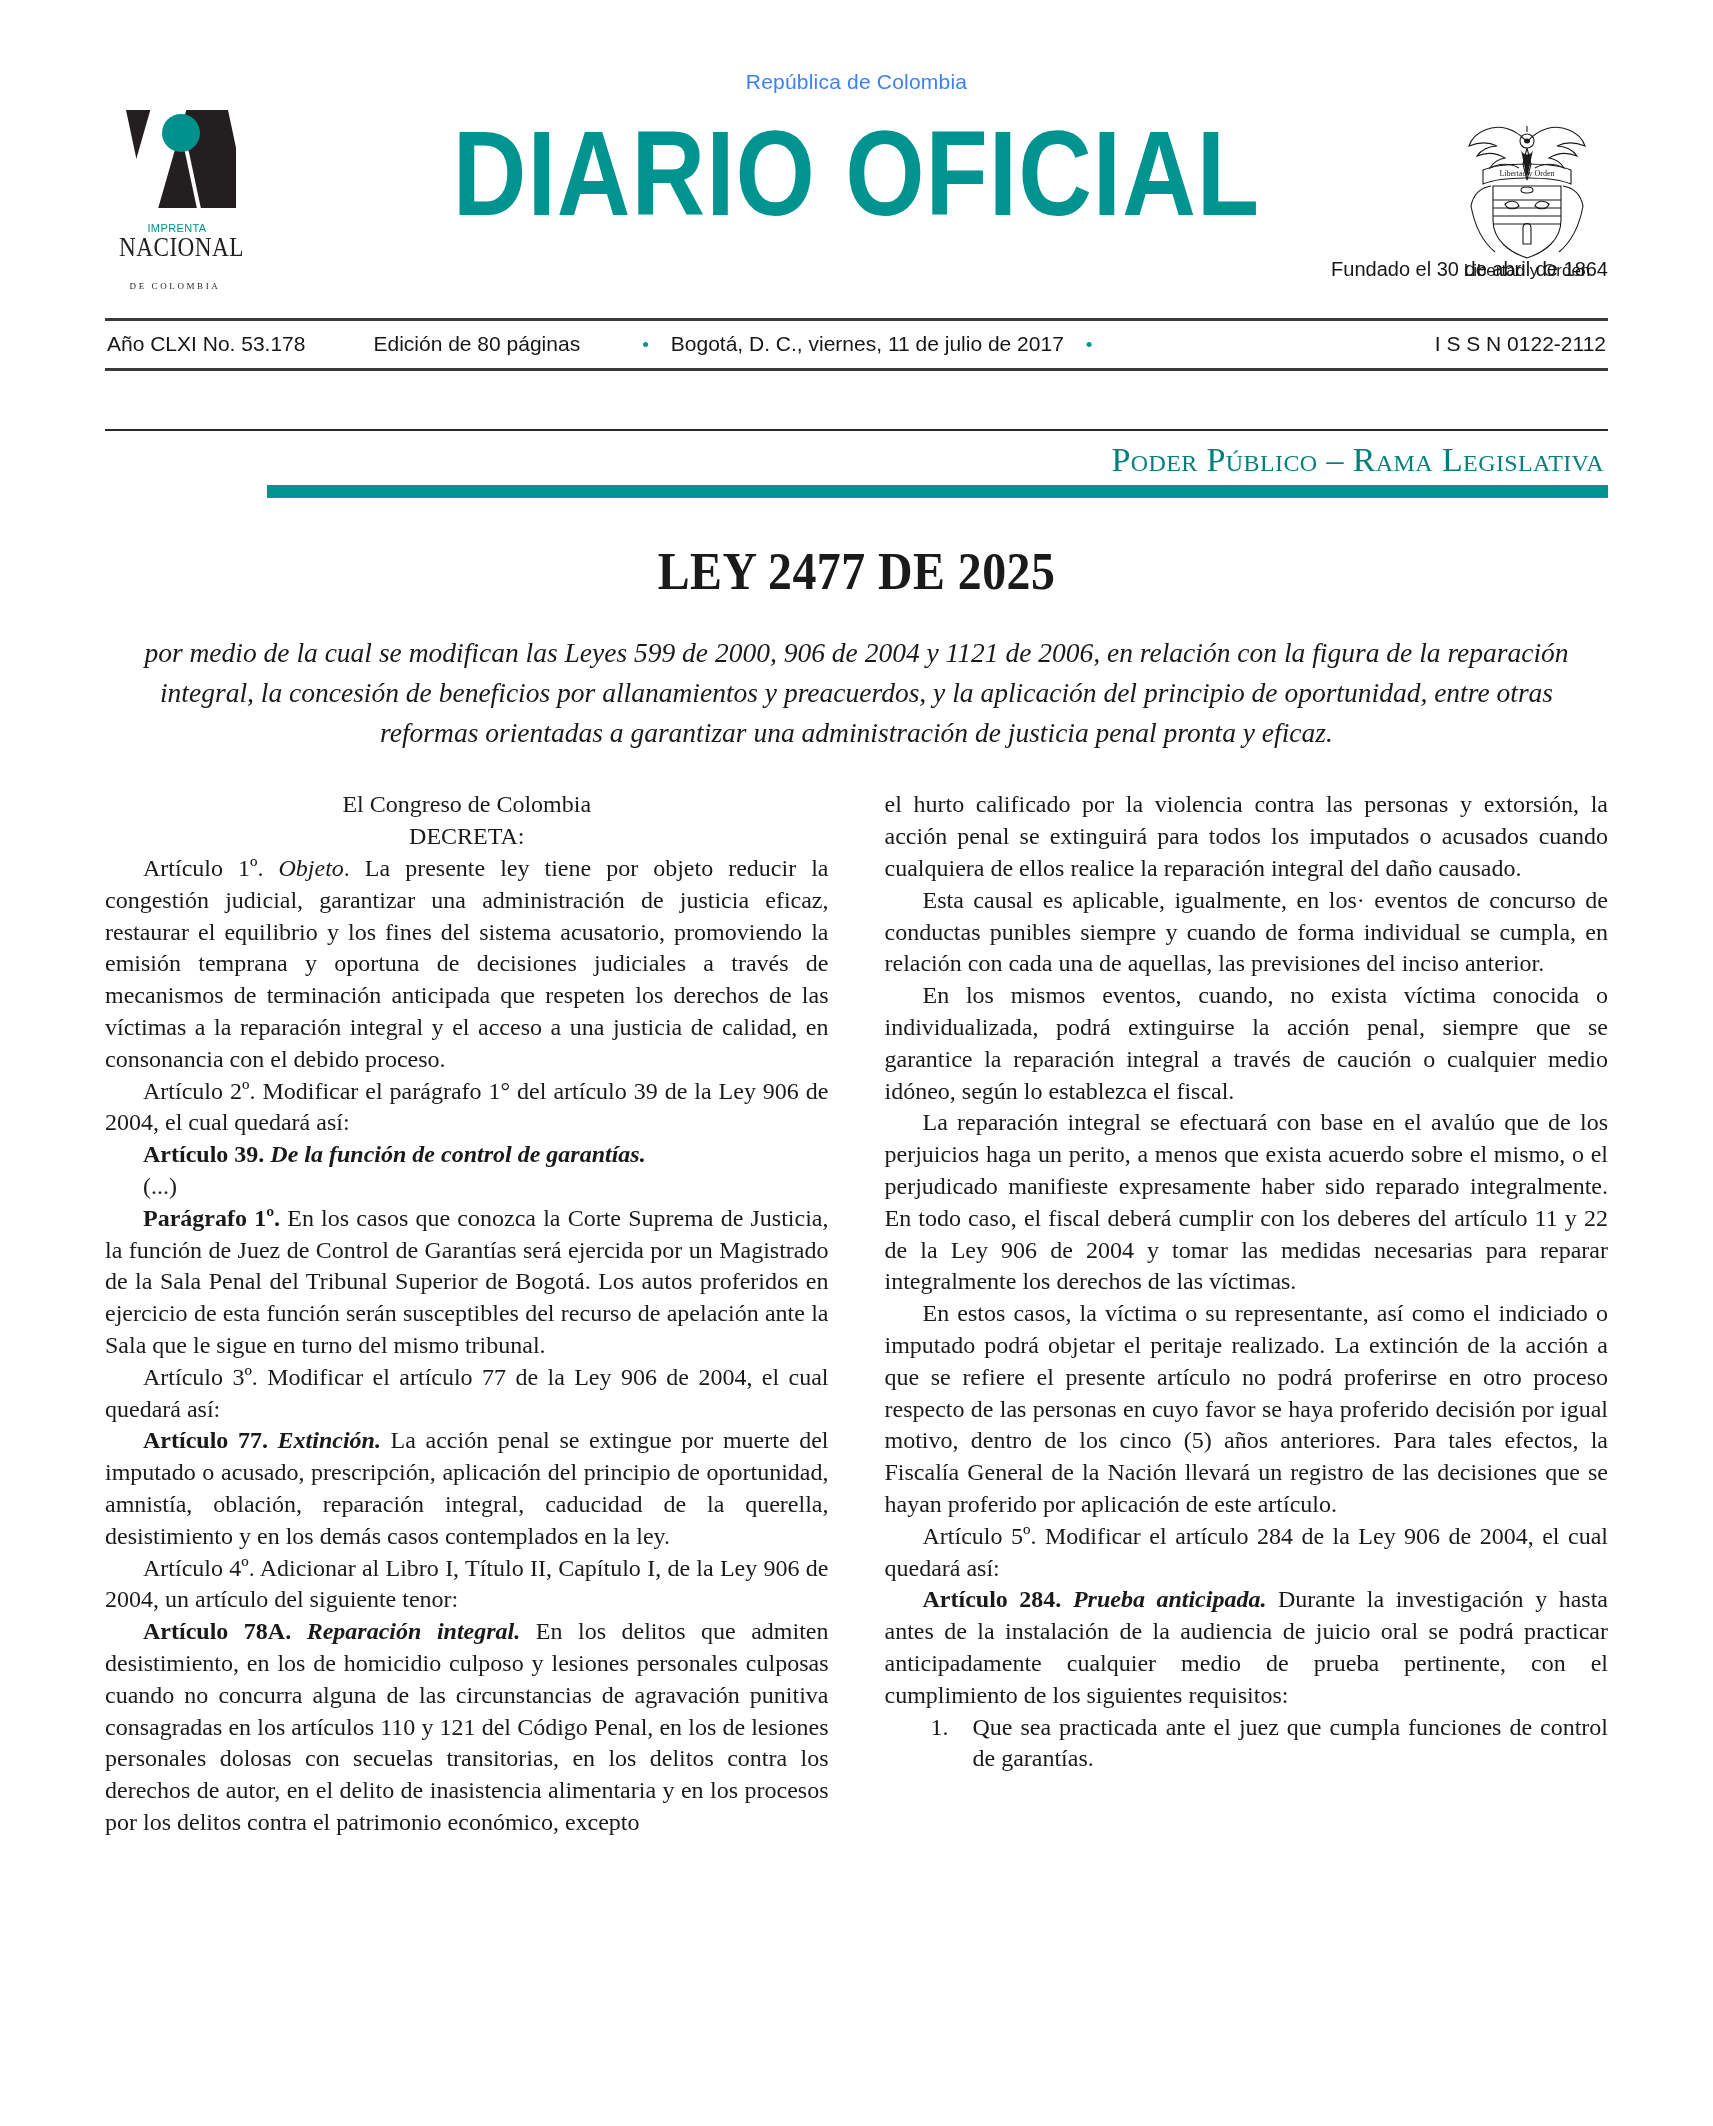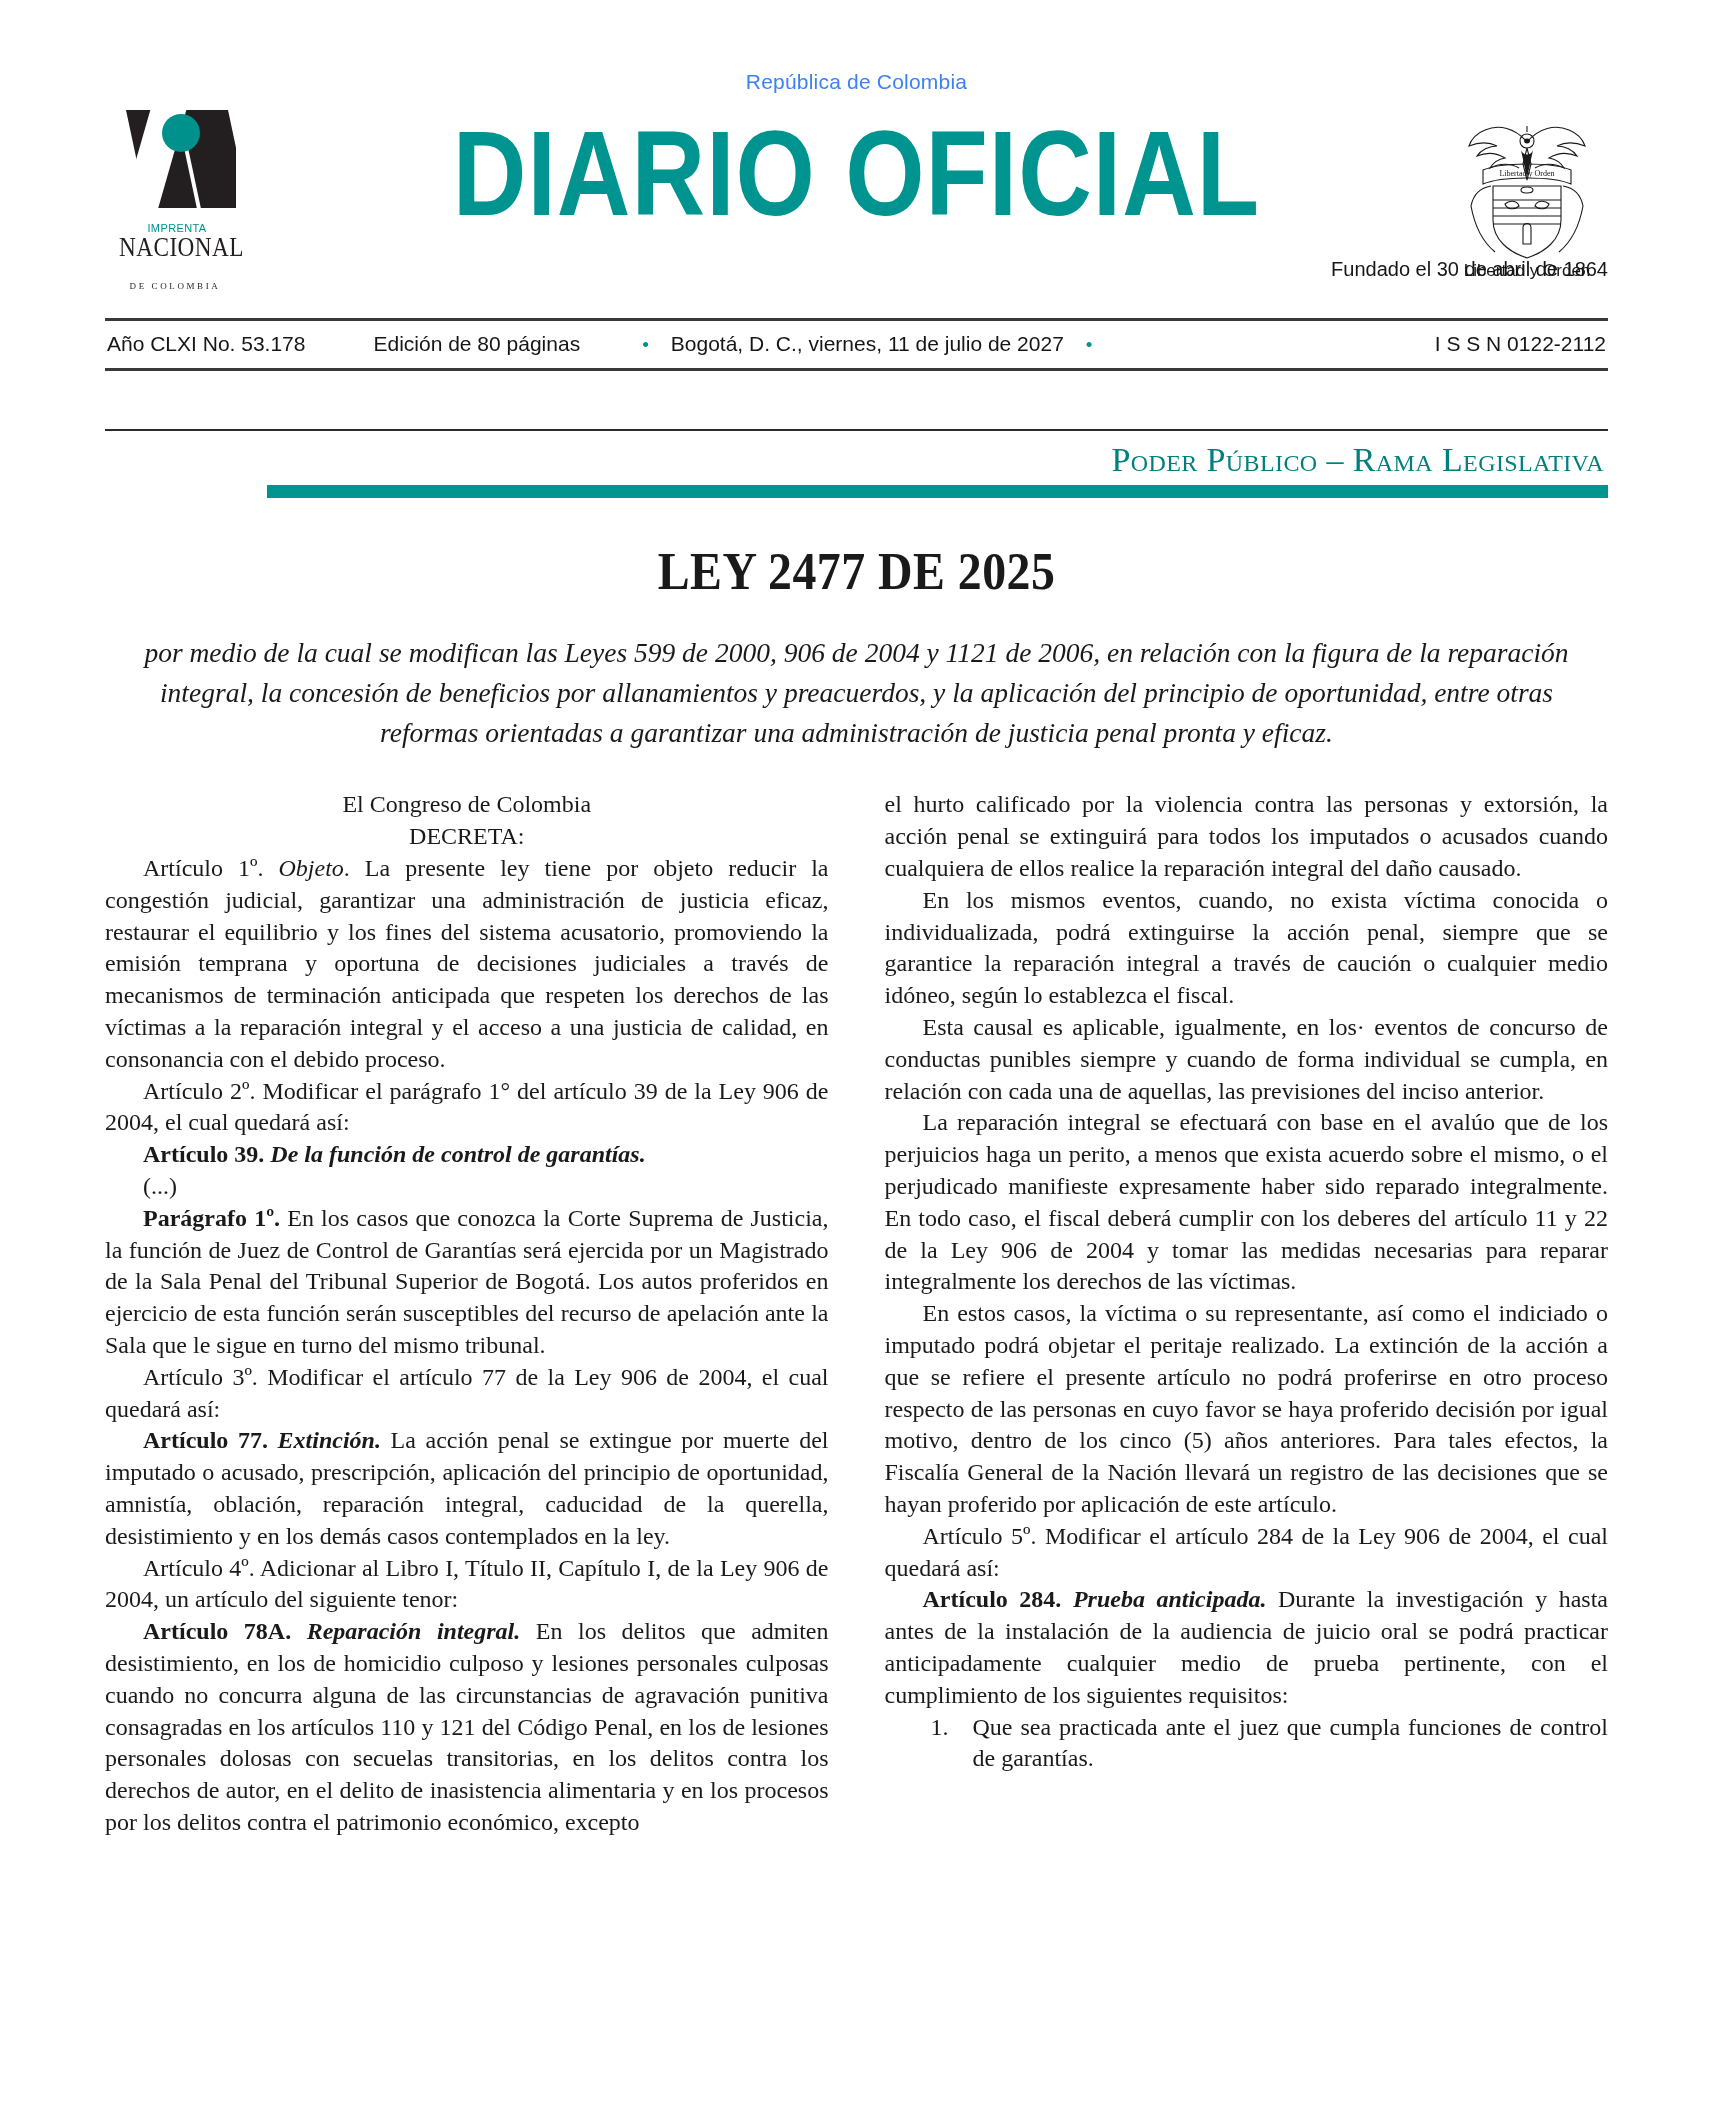--- a/index.html
+++ b/index.html
@@ -326,21 +326,21 @@
   </div>
 
   <div class="rule-thick"></div>
   <div class="info-bar">
     <span class="seg">Año CLXI No. 53.178</span>
     <span class="sp-a"></span>
     <span class="seg">Edición de 80 páginas</span>
     <span class="sp-b"></span>
     <span class="bullet-teal">•</span>
     <span class="sp-c"></span>
-    <span class="seg">Bogotá, D. C., viernes, 11 de julio de 2027</span>
+    <span class="seg">Bogotá, D. C., viernes, 11 de julio de 2017</span>
     <span class="sp-d"></span>
     <span class="bullet-teal">•</span>
     <span class="sp-e"></span>
     <span class="seg">I S S N 0122-2112</span>
   </div>
   <div class="rule-thick-b"></div>
 
   <div class="section-head-wrap">
     <div class="rule-black-thin"></div>
     <div class="section-title">Poder Público – Rama Legislativa</div>
@@ -361,22 +361,22 @@
       <p>(...)</p>
       <p><b>Parágrafo 1º.</b><span> En los casos que conozca la Corte Suprema de Justicia, la función de Juez de Control de Garantías será ejercida por un Magistrado de la Sala Penal del Tribunal Superior de Bogotá. Los autos proferidos en ejercicio de esta función serán susceptibles del recurso de apelación ante la Sala que le sigue en turno del mismo tribunal.</span></p>
       <p>Artículo 3º. Modificar el artículo 77 de la Ley 906 de 2004, el cual quedará así:</p>
       <p><b>Artículo 77. </b><span class="bi">Extinción.</span><span> La acción penal se extingue por muerte del imputado o acusado, prescripción, aplicación del principio de oportunidad, amnistía, oblación, reparación integral, caducidad de la querella, desistimiento y en los demás casos contemplados en la ley.</span></p>
       <p>Artículo 4º. Adicionar al Libro I, Título II, Capítulo I, de la Ley 906 de 2004, un artículo del siguiente tenor:</p>
       <p><b>Artículo 78A. </b><span class="bi">Reparación integral.</span><span> En los delitos que admiten desistimiento, en los de homicidio culposo y lesiones personales culposas cuando no concurra alguna de las circunstancias de agravación punitiva consagradas en los artículos 110 y 121 del Código Penal, en los de lesiones personales dolosas con secuelas transitorias, en los delitos contra los derechos de autor, en el delito de inasistencia alimentaria y en los procesos por los delitos contra el patrimonio económico, excepto</span></p>
     </div>
 
     <div class="col">
       <p class="noindent">el hurto calificado por la violencia contra las personas y extorsión, la acción penal se extinguirá para todos los imputados o acusados cuando cualquiera de ellos realice la reparación integral del daño causado.</p>
+      <p>Esta causal es aplicable, igualmente, en los· eventos de concurso de conductas punibles siempre y cuando de forma individual se cumpla, en relación con cada una de aquellas, las previsiones del inciso anterior.</p>
       <p>En los mismos eventos, cuando, no exista víctima conocida o individualizada, podrá extinguirse la acción penal, siempre que se garantice la reparación integral a través de caución o cualquier medio idóneo, según lo establezca el fiscal.</p>
-      <p>Esta causal es aplicable, igualmente, en los· eventos de concurso de conductas punibles siempre y cuando de forma individual se cumpla, en relación con cada una de aquellas, las previsiones del inciso anterior.</p>
       <p>La reparación integral se efectuará con base en el avalúo que de los perjuicios haga un perito, a menos que exista acuerdo sobre el mismo, o el perjudicado manifieste expresamente haber sido reparado integralmente. En todo caso, el fiscal deberá cumplir con los deberes del artículo 11 y 22 de la Ley 906 de 2004 y tomar las medidas necesarias para reparar integralmente los derechos de las víctimas.</p>
       <p>En estos casos, la víctima o su representante, así como el indiciado o imputado podrá objetar el peritaje realizado. La extinción de la acción a que se refiere el presente artículo no podrá proferirse en otro proceso respecto de las personas en cuyo favor se haya proferido decisión por igual motivo, dentro de los cinco (5) años anteriores. Para tales efectos, la Fiscalía General de la Nación llevará un registro de las decisiones que se hayan proferido por aplicación de este artículo.</p>
       <p>Artículo 5º. Modificar el artículo 284 de la Ley 906 de 2004, el cual quedará así:</p>
       <p><b>Artículo 284. </b><span class="bi">Prueba anticipada.</span><span> Durante la investigación y hasta antes de la instalación de la audiencia de juicio oral se podrá practicar anticipadamente cualquier medio de prueba pertinente, con el cumplimiento de los siguientes requisitos:</span></p>
       <p class="listline">
           <span class="num">1.</span>
           <span class="txt">Que sea practicada ante el juez que cumpla funciones de control de garantías.</span>
         </p>
     </div>
 

